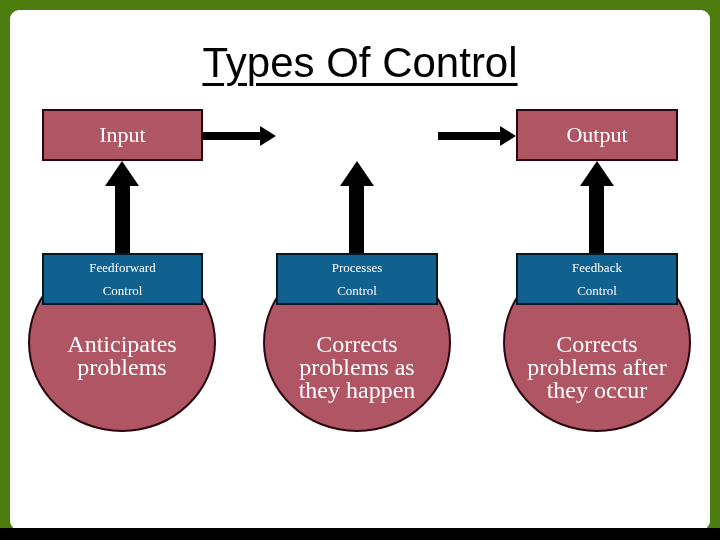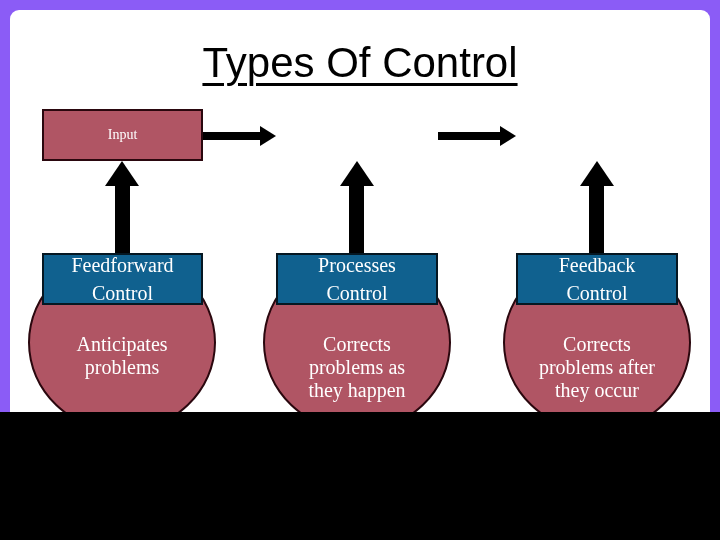--- a/index.html
+++ b/index.html
@@ -1,38 +1,38 @@
 <!DOCTYPE html>
 <html><head>
 <meta charset="utf-8">
 <style>
   html,body{margin:0;padding:0;background:#000;}
-  .page{position:relative;width:720px;height:412px;background:#8b5cf6;overflow:hidden;
+  .page{position:relative;width:720px;height:528px;background:#4d7c0f;overflow:hidden;
         font-family:"Liberation Serif",serif;}
   .canvas{position:absolute;left:10px;top:10px;width:700px;height:520px;
           background:#ffffff;border-radius:9px;}
   .layer{position:absolute;left:0;top:0;width:720px;height:540px;}
 
   .title{position:absolute;left:0;top:42px;width:720px;text-align:center;
          font-family:"Liberation Sans",sans-serif;font-size:42px;line-height:1.0;
          color:#000;}
   .title span{text-decoration:underline;text-decoration-thickness:3px;
               text-underline-offset:6px;}
 
   .box{position:absolute;box-sizing:border-box;display:flex;align-items:center;
        justify-content:center;text-align:center;color:#fff;}
   .stage{top:109px;height:52px;background:#b05564;border:2px solid #2a070e;
-         font-size:14px;z-index:5;}
+         font-size:22px;z-index:5;}
   .control{top:253px;height:52px;background:#10618f;border:2px solid #051722;
-           font-size:20px;line-height:28px;white-space:pre-line;z-index:3;}
+           font-size:13px;line-height:23px;white-space:pre-line;z-index:3;}
 
   .bubble{position:absolute;top:253px;width:188px;height:179px;border-radius:50%;
           background:#b05564;border:2px solid #2a070e;box-sizing:border-box;z-index:1;}
   .desc{position:absolute;top:333px;width:188px;text-align:center;color:#fff;
-        font-size:20px;line-height:23px;white-space:pre-line;z-index:4;}
+        font-size:24px;line-height:23px;white-space:pre-line;z-index:4;}
 
   .hshaft{position:absolute;top:132px;height:8px;background:#000;z-index:2;}
   .hhead{position:absolute;top:126px;width:0;height:0;border-top:10px solid transparent;
          border-bottom:10px solid transparent;border-left:16px solid #000;z-index:2;}
   .vshaft{position:absolute;top:186px;height:68px;width:15px;background:#000;z-index:2;}
   .vhead{position:absolute;top:161px;width:0;height:0;border-left:17px solid transparent;
          border-right:17px solid transparent;border-bottom:25px solid #000;z-index:2;}
 </style>
 </head>
 <body>
@@ -45,20 +45,23 @@
     <div class="title">
       <span>Types Of Control</span>
     </div>
 
     <div class="bubble" style="left:28px"></div>
     <div class="bubble" style="left:263px"></div>
     <div class="bubble" style="left:503px"></div>
 
     <div class="box stage" style="left:42px;width:161px">
       <span>Input</span>
+    </div>
+    <div class="box stage" style="left:516px;width:162px">
+      <span>Output</span>
     </div>
 
     <div>
       <div class="hshaft" style="left:203px;width:58px"></div>
       <div class="hhead" style="left:260px"></div>
     </div>
     <div>
       <div class="hshaft" style="left:438px;width:62px"></div>
       <div class="hhead" style="left:500px"></div>
     </div>

